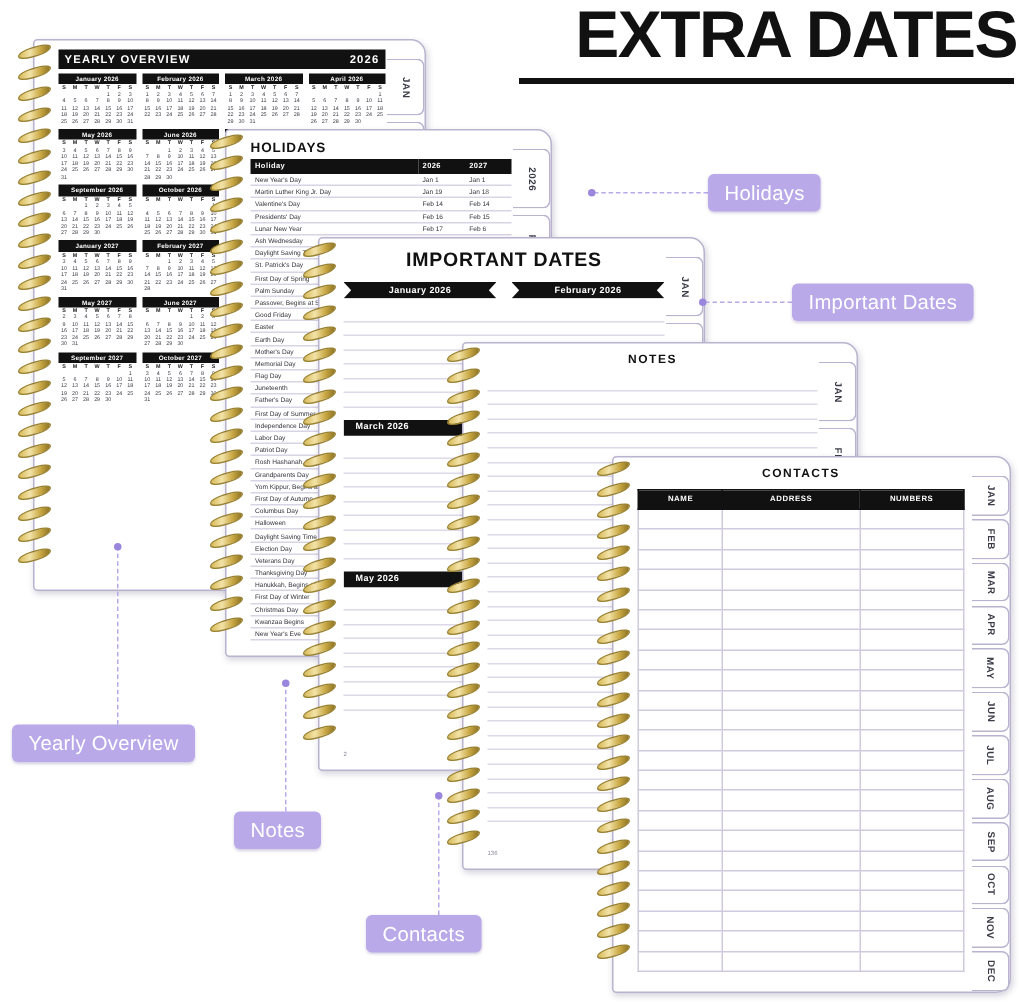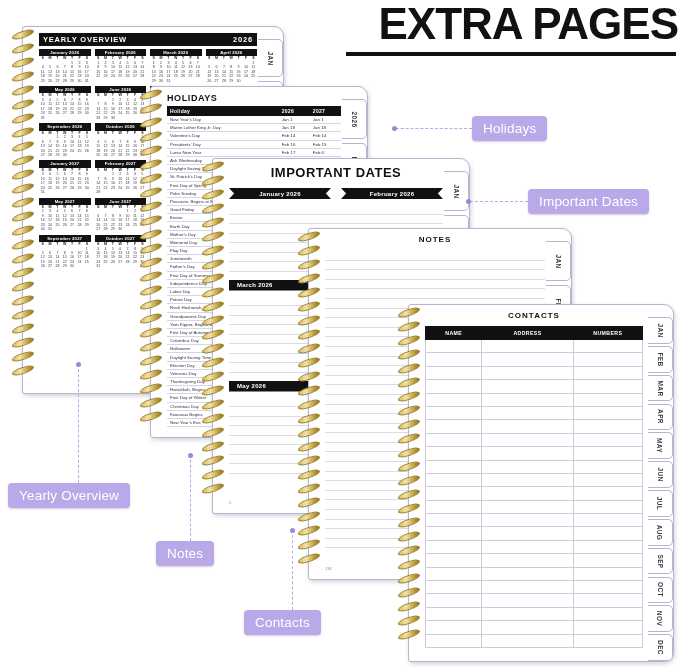--- a/index.html
+++ b/index.html
@@ -143,21 +143,21 @@
   #co-important { left:528px; top:189px; }
   #co-yearly { left:8px; top:483px; }
   #co-notes { left:156px; top:541px; }
   #co-contacts { left:244px; top:610px; }
 </style>
 </head>
 <body>
 
 <div class="stage">
 
-  <div id="main-title">EXTRA PAGES</div>
+  <div id="main-title">EXTRA DATES</div>
   <div id="title-rule"></div>
 
   <div class="planner" id="page-yearly">
     <div class="spiral">
         <i style="top:0px"></i>
         <i style="top:14px"></i>
         <i style="top:28px"></i>
         <i style="top:42px"></i>
         <i style="top:56px"></i>
         <i style="top:70px"></i>

